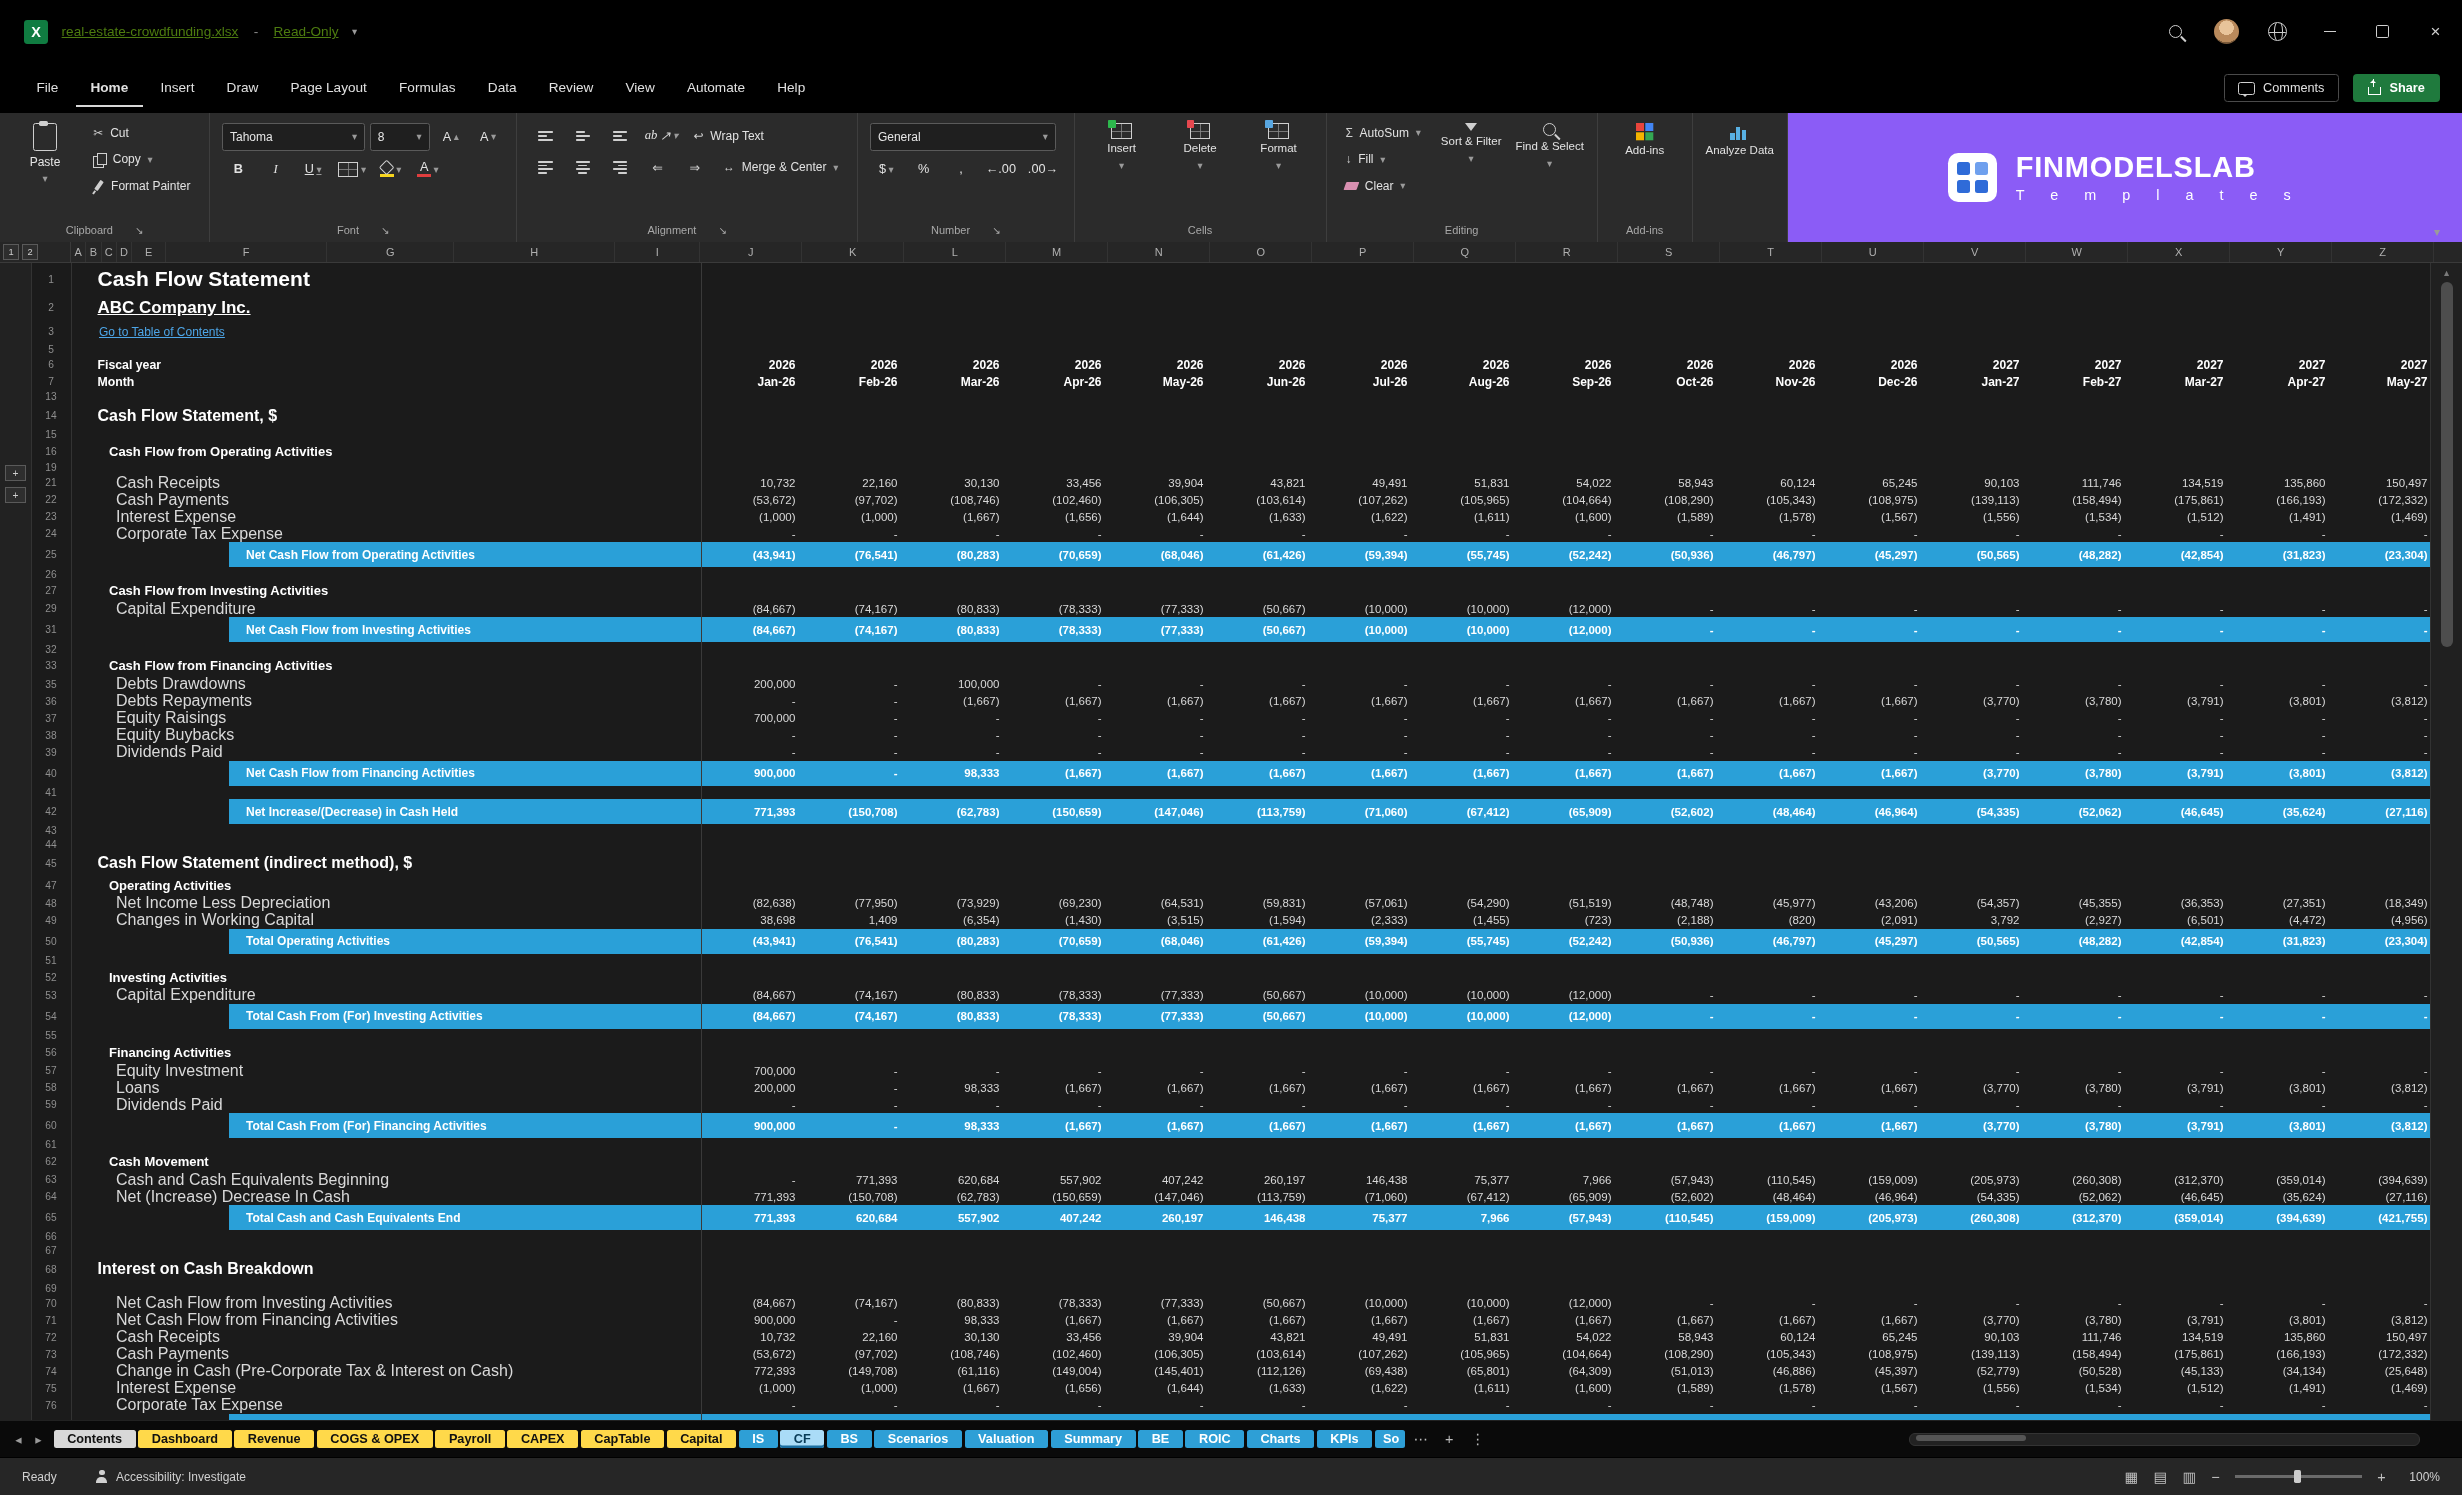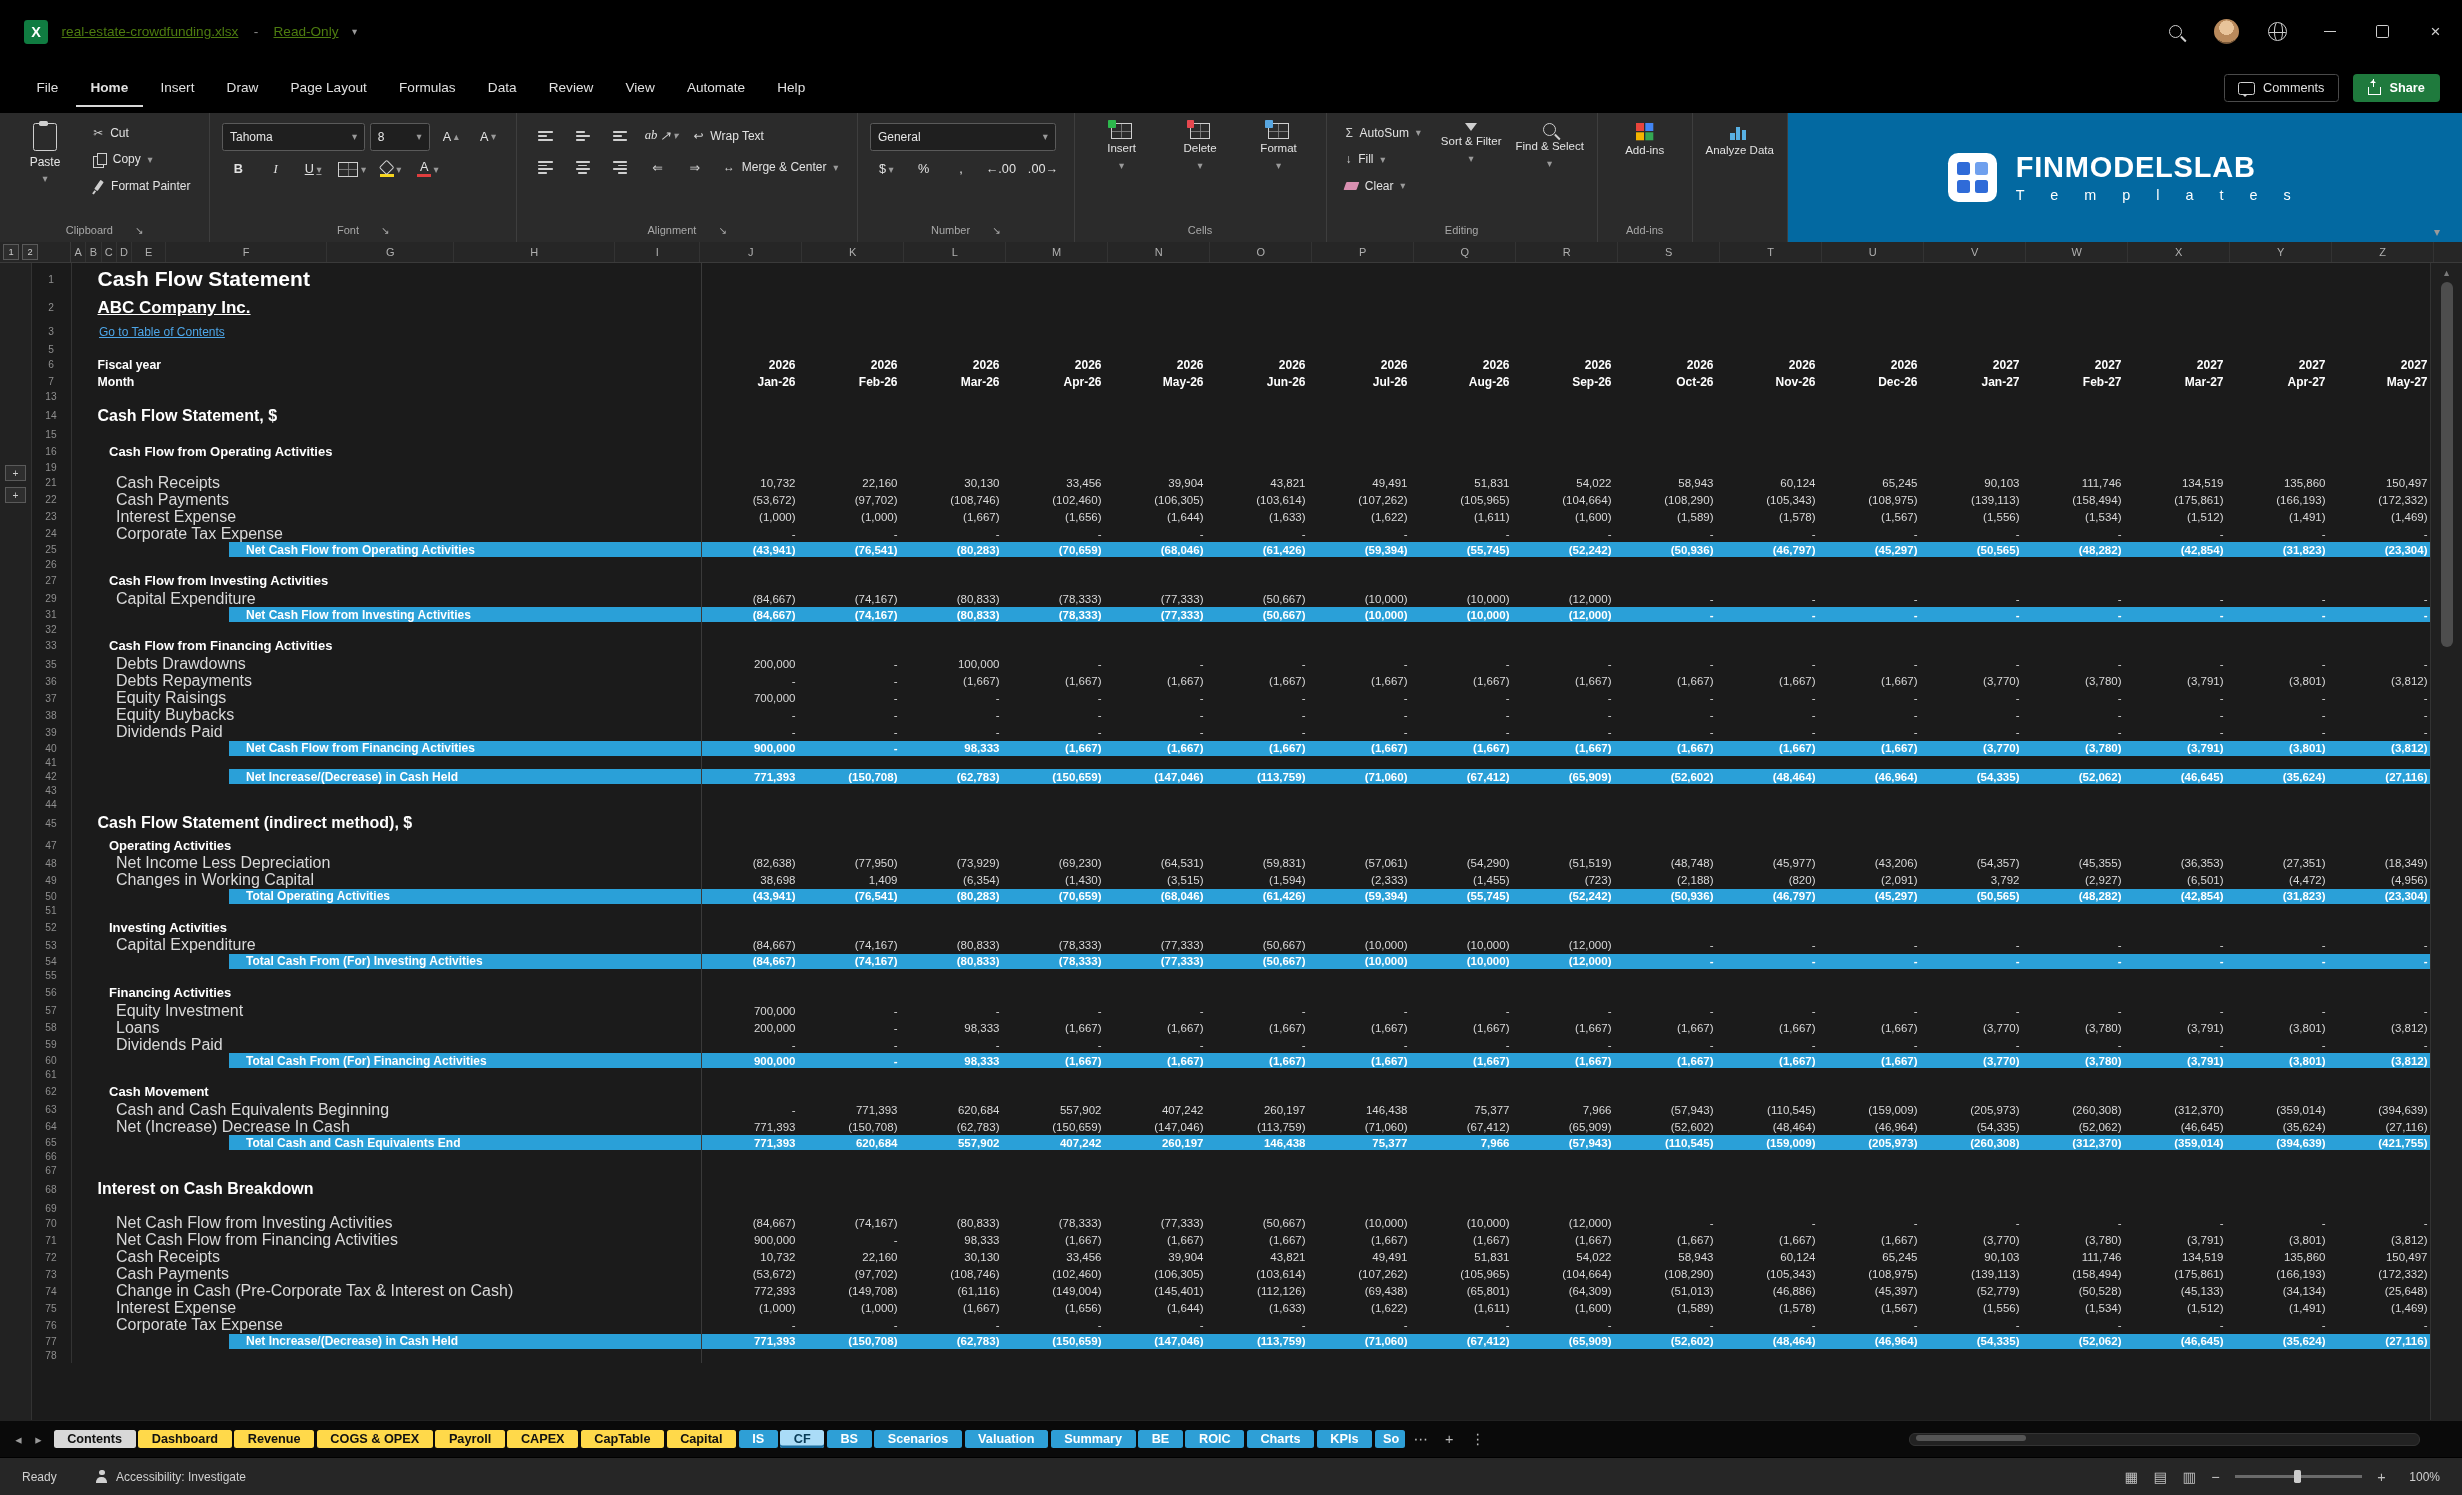--- a/index.html
+++ b/index.html
@@ -77,21 +77,21 @@
   .i-cells{width:18.7px;height:13.6px;border:0.8px solid #cfcfcf;position:relative;display:inline-block;background:linear-gradient(#8a8a8a,#8a8a8a) center/100% 0.8px no-repeat,linear-gradient(#8a8a8a,#8a8a8a) center/0.8px 100% no-repeat;}
   .chip{position:absolute;left:-4.2px;top:-4.2px;width:7.6px;height:7.6px;border-radius:0.8px;}
   .chip.green{background:#2db84d;}.chip.red{background:#e6484f;}.chip.blue{background:#58a6e0;}
   .vbtn{width:70px;display:flex;flex-direction:column;align-items:center;gap:3.4px;color:#e2e2e2;font-size:11.5px;padding-top:3.4px;text-align:center;line-height:13.6px;}
   .i-funnel{width:0;height:0;border-left:6.8px solid transparent;border-right:6.8px solid transparent;border-top:8.5px solid #cfcfcf;display:inline-block;}
   .i-eraser{width:12.7px;height:7.6px;background:#d88fb0;transform:skewX(-20deg);border-radius:0.8px;display:inline-block;}
   .i-addins{width:17px;height:17px;position:relative;display:inline-block;}
   .i-addins::before{content:"";position:absolute;width:7.6px;height:7.6px;left:0;top:0;background:#e8453c;box-shadow:9.3px 0 0 #4285f4,0 9.3px 0 #f4b400,9.3px 9.3px 0 #34a853;}
   .i-analyze{width:18.7px;height:17px;display:inline-flex;align-items:flex-end;gap:1.7px;}
   .i-analyze i{display:block;width:4.2px;background:#58b0e3;}
-  .brand{flex:1;display:flex;align-items:center;justify-content:center;gap:18.7px;background:#0369a1;}
+  .brand{flex:1;display:flex;align-items:center;justify-content:center;gap:18.7px;background:#8b5cf6;}
   .brand-icon{width:49px;height:49px;background:#fff;border-radius:10.2px;display:grid;grid-template-columns:1fr 1fr;gap:4.2px;padding:9.3px;box-sizing:border-box;}
   .brand-icon i{background:#2f6bd8;border-radius:2.5px;}
   .brand-icon i:nth-child(2){background:#6fa0ee;}
   .brand-text{color:#fff;}
   .brand-name{font-size:29px;font-weight:bold;letter-spacing:0.8px;line-height:31px;}
   .brand-tag{font-size:14.4px;letter-spacing:11px;margin-top:3.4px;}
   .ribbon-collapse{position:absolute;right:22px;bottom:3.4px;color:#9a9a9a;font-size:12px;}
 
   
   .sheet{flex:1;position:relative;background:#1b1b1b;overflow:hidden;}
@@ -103,21 +103,21 @@
   .ch-end{flex:1;}
   .gridarea{position:absolute;top:21px;left:0;right:0;bottom:0;}
   .outline{position:absolute;left:0;top:0;bottom:0;width:31px;background:#222;border-right:0.8px solid #333;}
   .olplus{position:absolute;left:5.1px;width:18.7px;height:14.4px;border:0.8px solid #5a5a5a;background:#2e2e2e;color:#cfcfcf;font-size:10.2px;display:flex;align-items:center;justify-content:center;}
   .rows{margin-left:31px;width:2401px;}
   .grow{display:flex;align-items:stretch;}
   .rn{width:41px;flex:0 0 41px;display:flex;align-items:center;justify-content:center;color:#8f8f8f;font-size:10.2px;border-right:0.8px solid #333;box-sizing:border-box;}
   .lc{width:630px;flex:0 0 630px;display:flex;align-items:center;border-right:0.8px solid #3a3a3a;box-sizing:border-box;overflow:hidden;white-space:nowrap;}
   .vc{width:102px;flex:0 0 102px;display:flex;align-items:center;justify-content:flex-end;padding-right:8.5px;box-sizing:border-box;color:#d9d9d9;font-size:11.5px;overflow:hidden;}
   .t-data{height:17px;}.t-sp{height:13.6px;}.t-title{height:32px;}.t-company{height:25.5px;}.t-link{height:22px;}
-  .t-year{height:17px;}.t-month{height:17px;}.t-sec{height:24px;}.t-sub{height:19.5px;}.t-tot{height:15px;}
+  .t-year{height:17px;}.t-month{height:17px;}.t-sec{height:24px;}.t-sub{height:19.5px;}.t-tot{height:25px;}
   .t-title .lc span{font-size:21px;font-weight:bold;color:#fff;padding-left:25.5px;}
   .t-company .lc span{font-size:17px;font-weight:bold;color:#fff;padding-left:25.5px;text-decoration:underline;}
   .t-link .lc span{font-size:12px;color:#4da6e8;text-decoration:underline;padding-left:27px;}
   .t-sec .lc span{font-size:16px;font-weight:bold;color:#fff;padding-left:25.5px;}
   .t-sub .lc span{font-size:13px;font-weight:bold;color:#fff;padding-left:37px;}
   .t-data .lc span{font-size:16px;color:#d9d9d9;padding-left:44px;}
   .t-year .lc span,.t-month .lc span{font-size:12.3px;font-weight:bold;color:#fff;padding-left:25.5px;}
   .t-year .vc,.t-month .vc{font-weight:bold;color:#fff;font-size:12px;}
   .t-tot .lc{background:linear-gradient(to right,transparent 157px,#2aa0d8 157px);}
   .t-tot .lc span{font-size:12px;font-weight:bold;color:#fff;padding-left:174px;}

